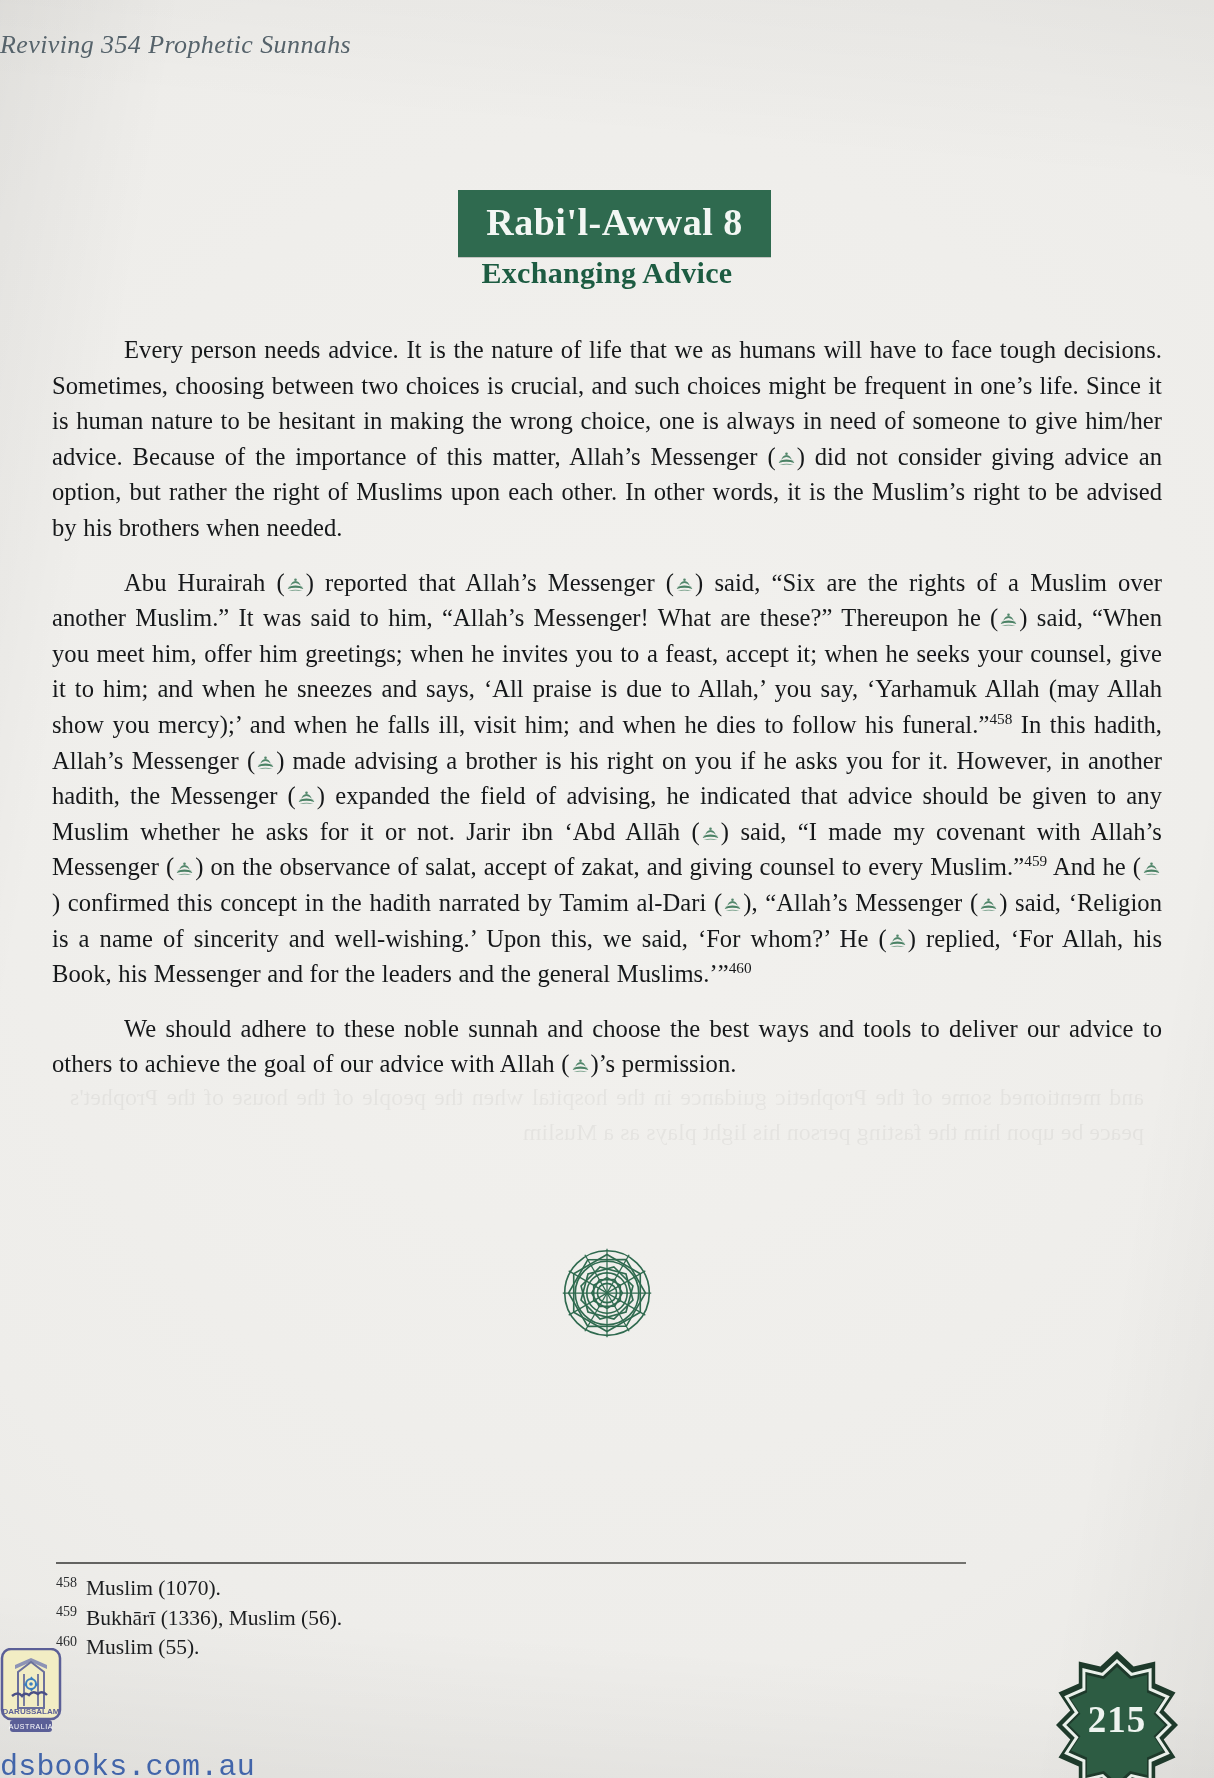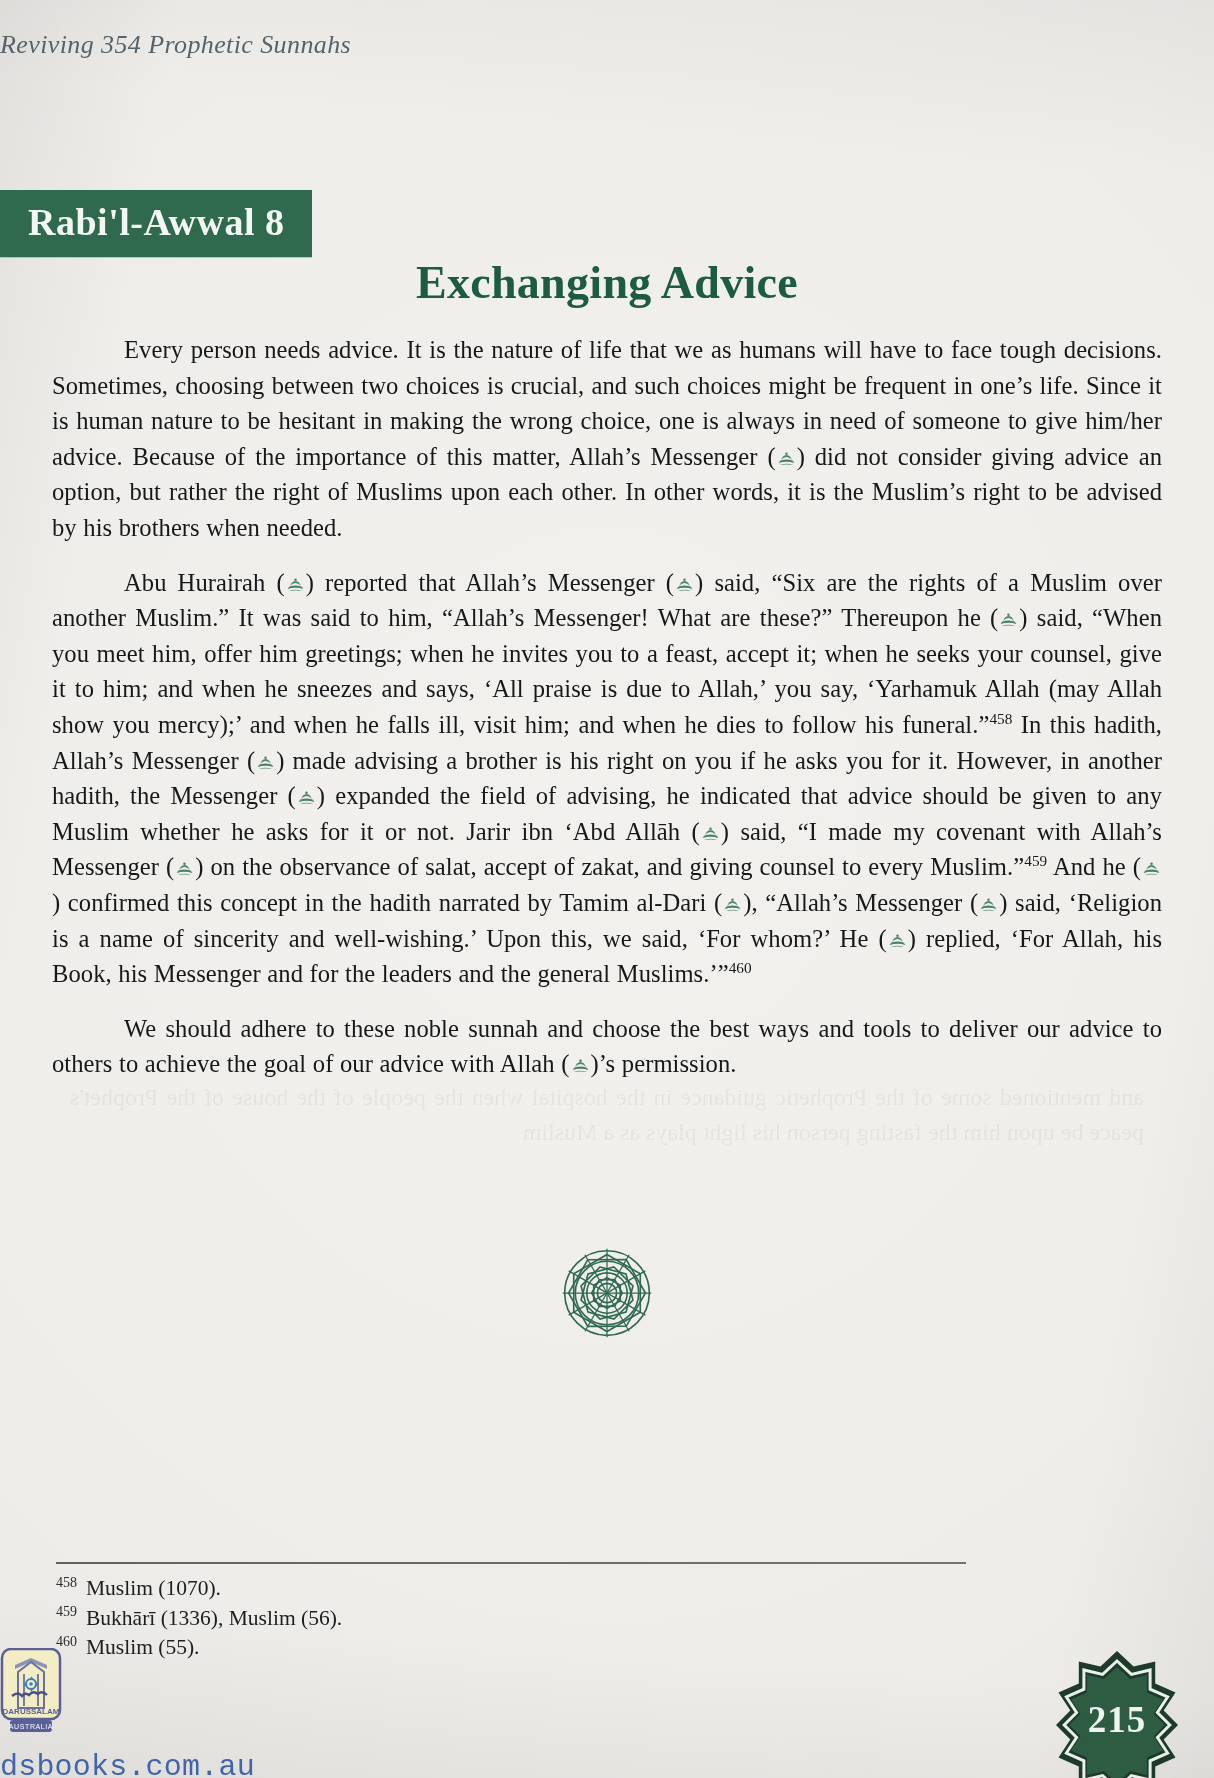--- a/index.html
+++ b/index.html
@@ -48,23 +48,23 @@
     font-style: italic;
     font-size: 26px;
     color: #56636b;
     letter-spacing: 0.4px;
   }
 
   
   .banner-wrap {
     position: absolute;
     top: 190px;
-    left: 0;
-    right: 0;
-    text-align: left;
+    left: 15px;
+    right: 0;
+    text-align: center;
   }
   .banner {
     display: inline-block;
     background: #2f6a4f;
     color: #f3f7f4;
     font-weight: bold;
     font-size: 38px;
     line-height: 1;
     padding: 13px 28px 16px 28px;
     letter-spacing: 0.5px;
@@ -72,21 +72,21 @@
   }
 
   .chapter-title {
     position: absolute;
     top: 256px;
     left: 0;
     right: 0;
     text-align: center;
     color: #1d5c42;
     font-weight: bold;
-    font-size: 46px;
+    font-size: 30px;
     letter-spacing: 0.3px;
   }
 
   
   .body-block {
     position: absolute;
     left: 52px;
     right: 52px;
     top: 332px;
   }

